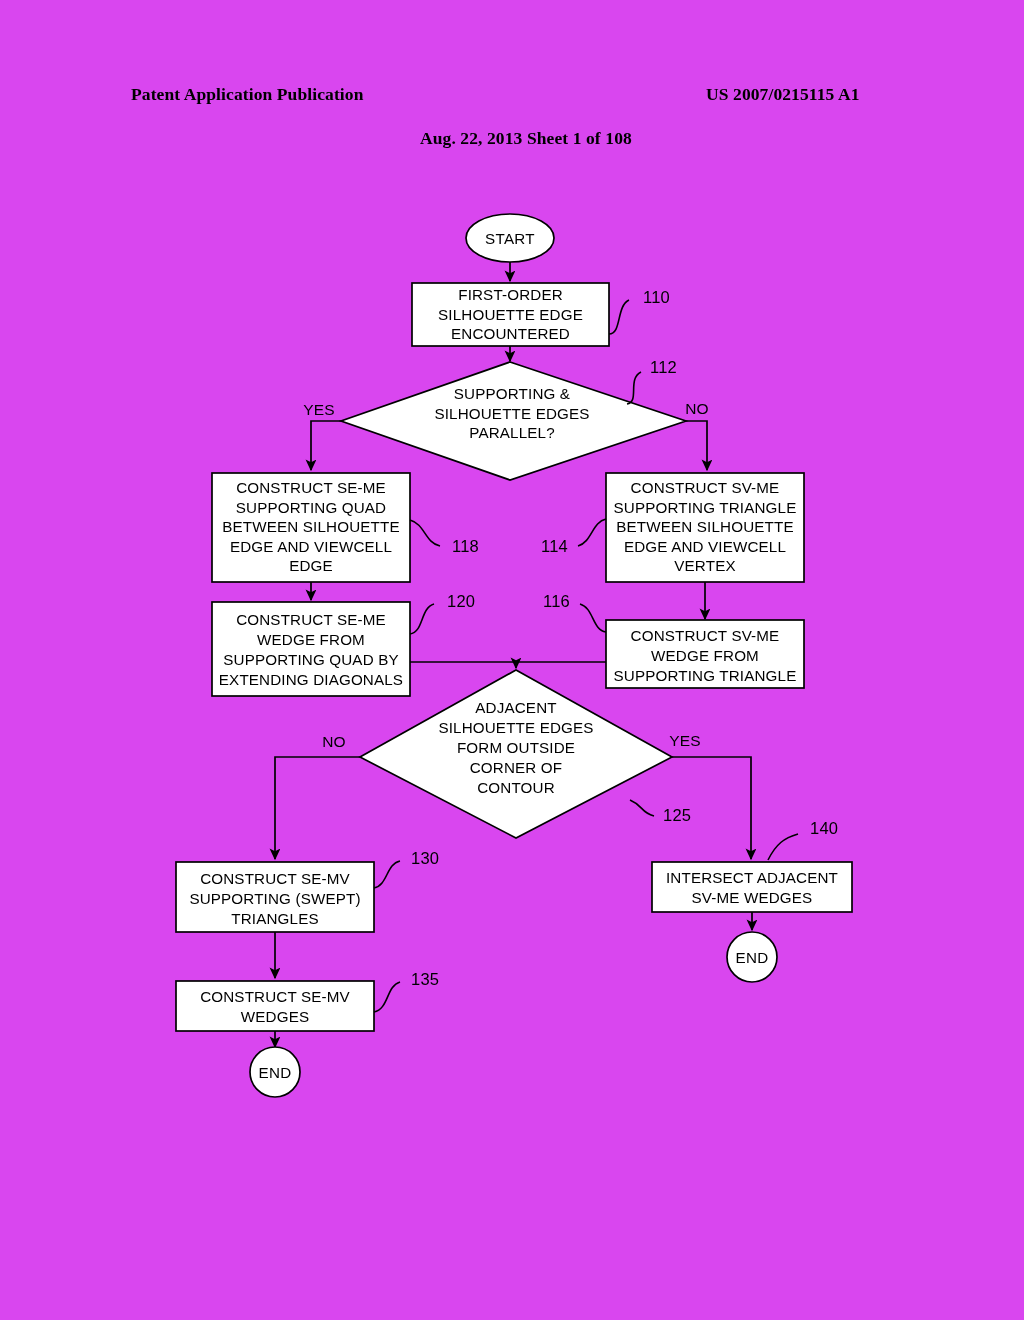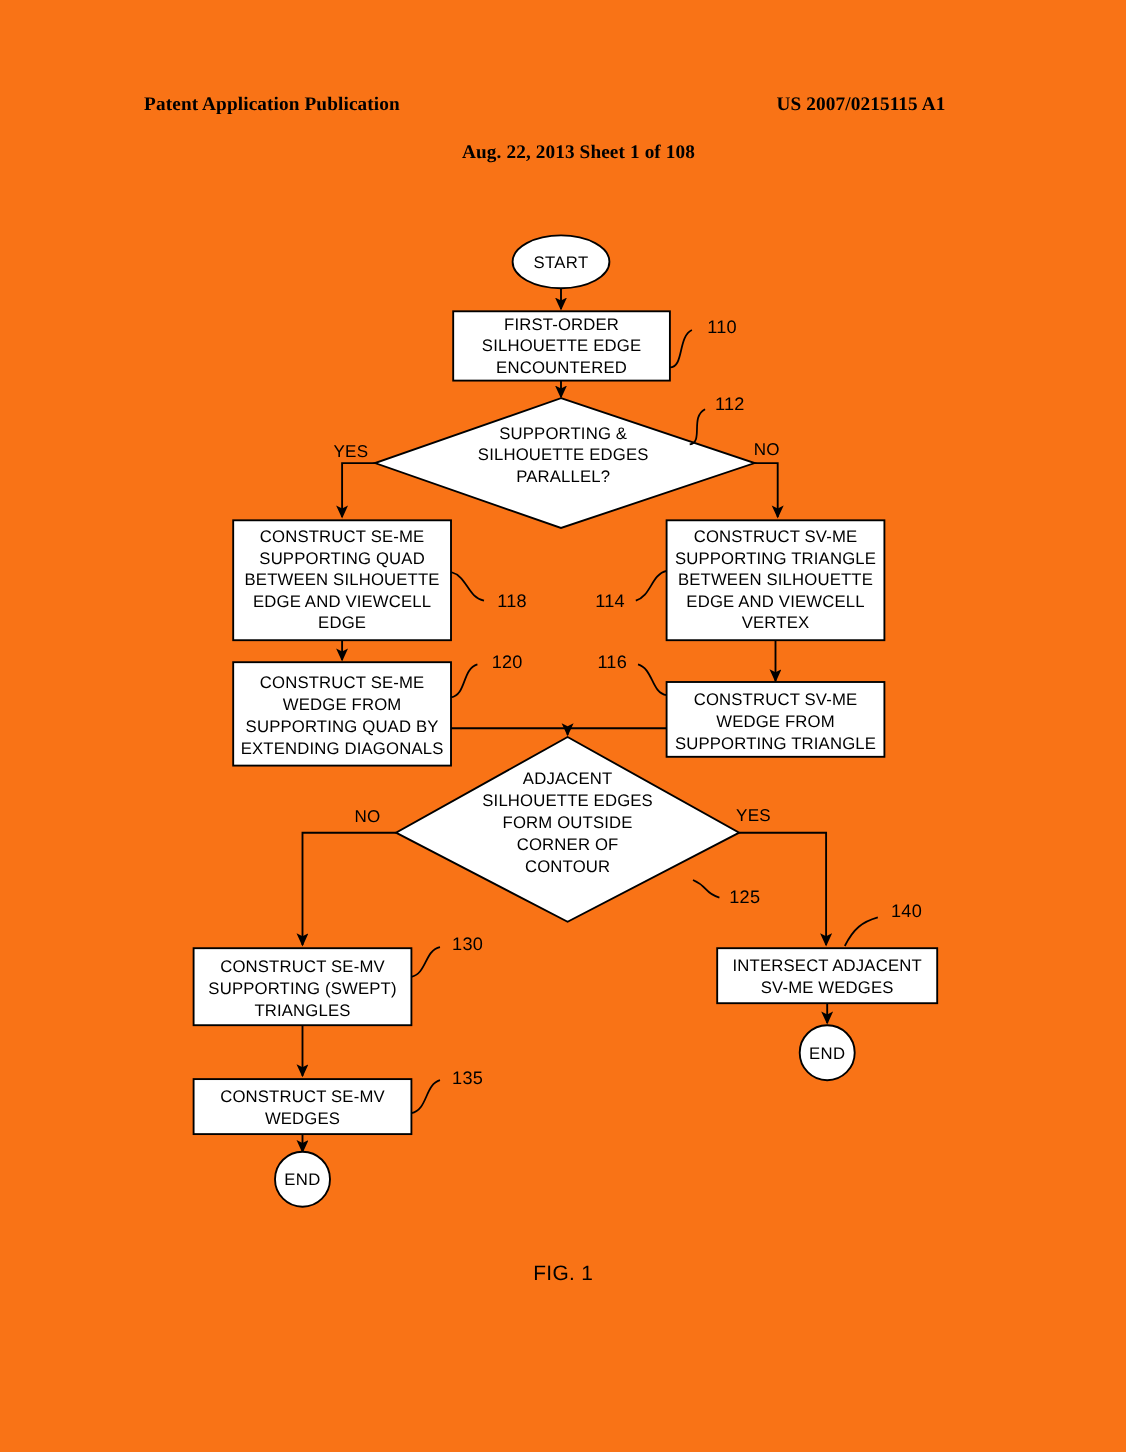--- a/index.html
+++ b/index.html
@@ -13,21 +13,21 @@
     height: 1320px;
     position: relative;
     font-family: "Liberation Sans", sans-serif;
     color: #000000;
     overflow: hidden;
   }
   #page {
     position: relative;
     width: 1024px;
     height: 1320px;
-    background: #f97316;
+    background: #d946ef;
   }
   
   .page-header {
     position: absolute;
     top: 84px;
     left: 0;
     width: 1024px;
     height: 30px;
     font-family: "Liberation Serif", serif;
     font-weight: bold;
@@ -272,15 +272,14 @@
     <text class="ref-text" x="810" y="834">140</text>
 
     <path class="conn" d="M752,912 L752,930" marker-end="url(#arrow)"></path>
 
     <g>
       <circle class="term" cx="752" cy="957" r="25"></circle>
       <text class="term-text" x="752" y="962.5">END</text>
     </g>
   </svg>
 
-  <div class="fig-caption">FIG. 1</div>
 
 </div>
 
 </body></html>

